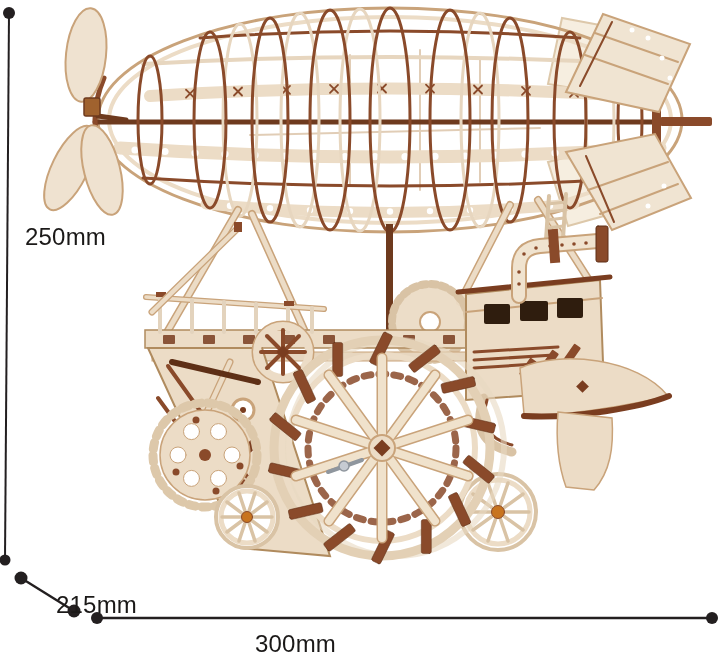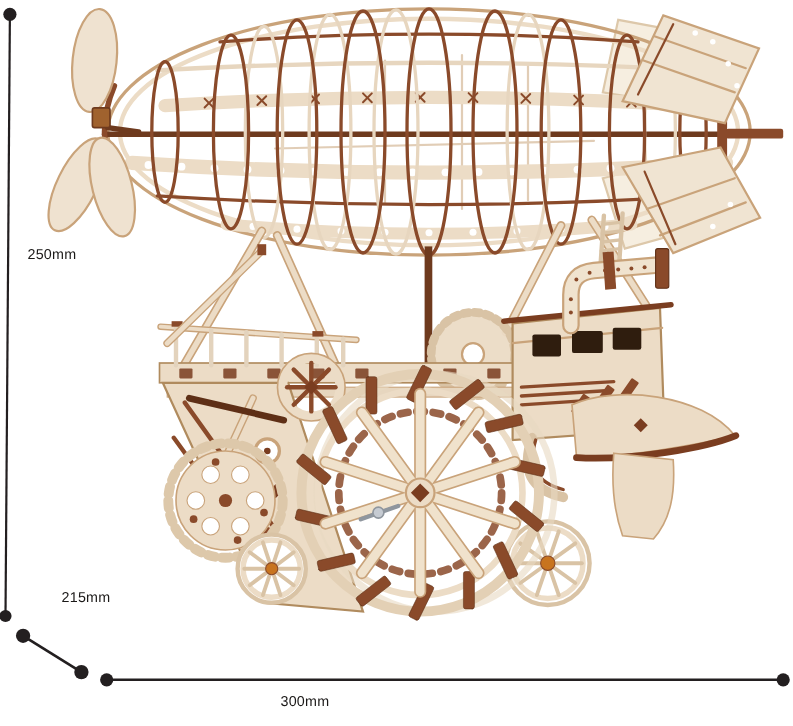--- a/index.html
+++ b/index.html
@@ -6,29 +6,29 @@
   .stage{
     position:relative;
     width:721px;height:660px;
     background:#ffffff;
     overflow:hidden;
     font-family:"Liberation Sans", sans-serif;
   }
   .stage svg{position:absolute;left:0;top:0;display:block;}
   .dim-label{
     position:absolute;
-    font-size:13px;
+    font-size:24px;
     line-height:1.1;
     color:#1b1918;
     letter-spacing:0.2px;
     white-space:nowrap;
     user-select:none;
   }
   #dim-height{left:25px;top:224px;}
-  #dim-depth{left:56px;top:536px;text-align:center;}
+  #dim-depth{left:56px;top:592px;text-align:center;}
   #dim-width{left:255px;top:631px;}
 </style>
 </head>
 <body>
 
 <div class="stage">
 
 <svg width="721" height="660" viewBox="0 0 721 660" xmlns="http://www.w3.org/2000/svg">
 
   <g stroke-linecap="round">

